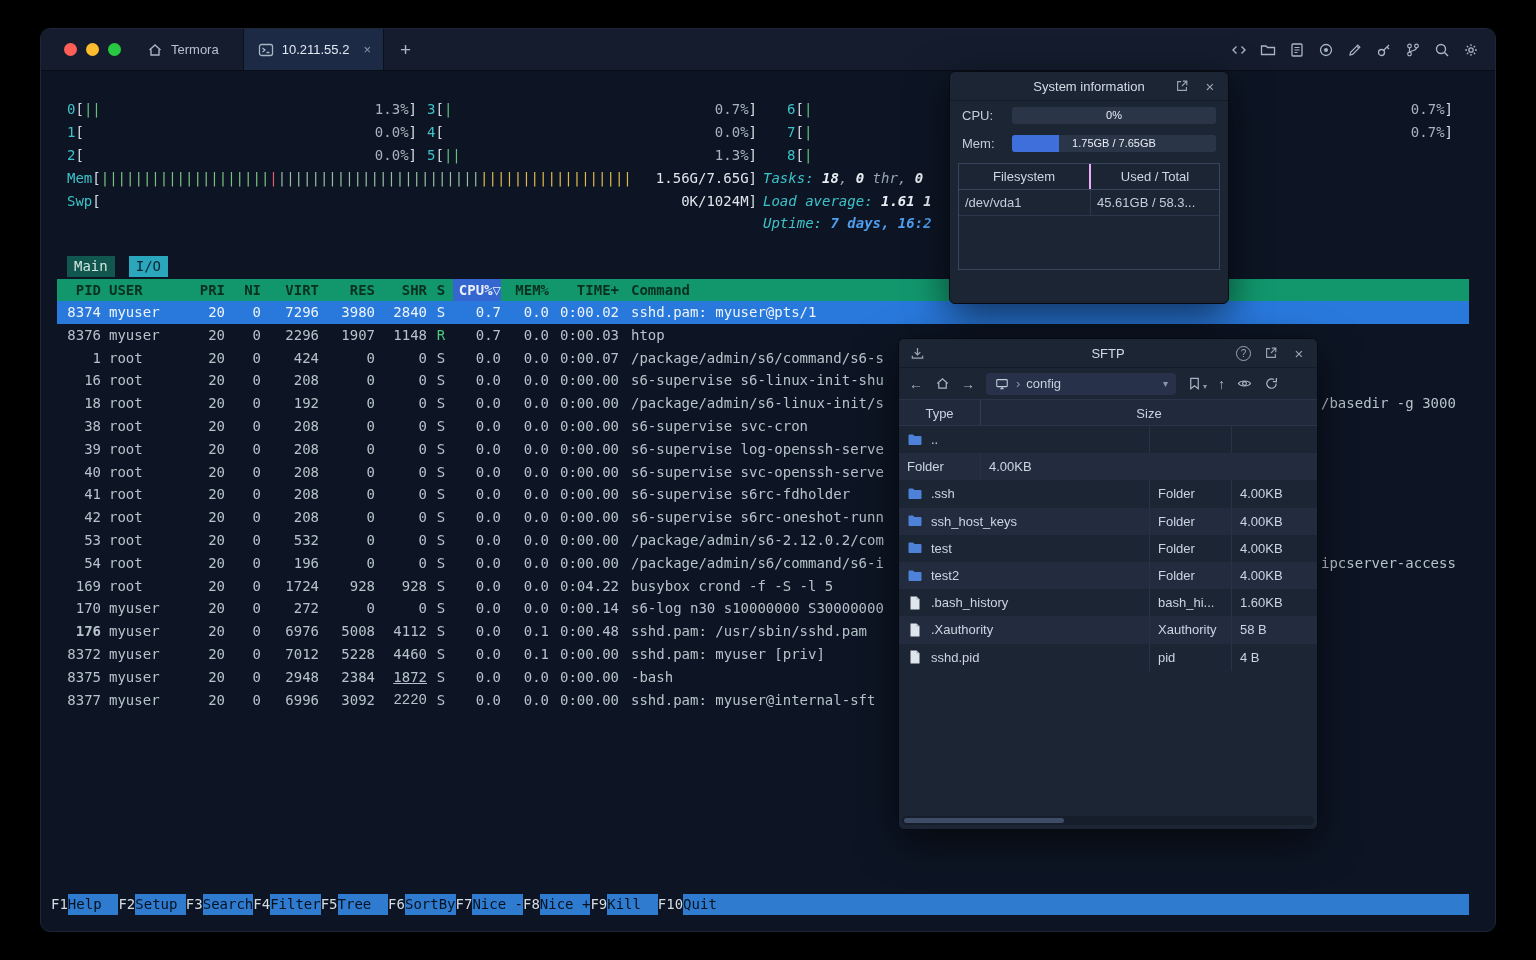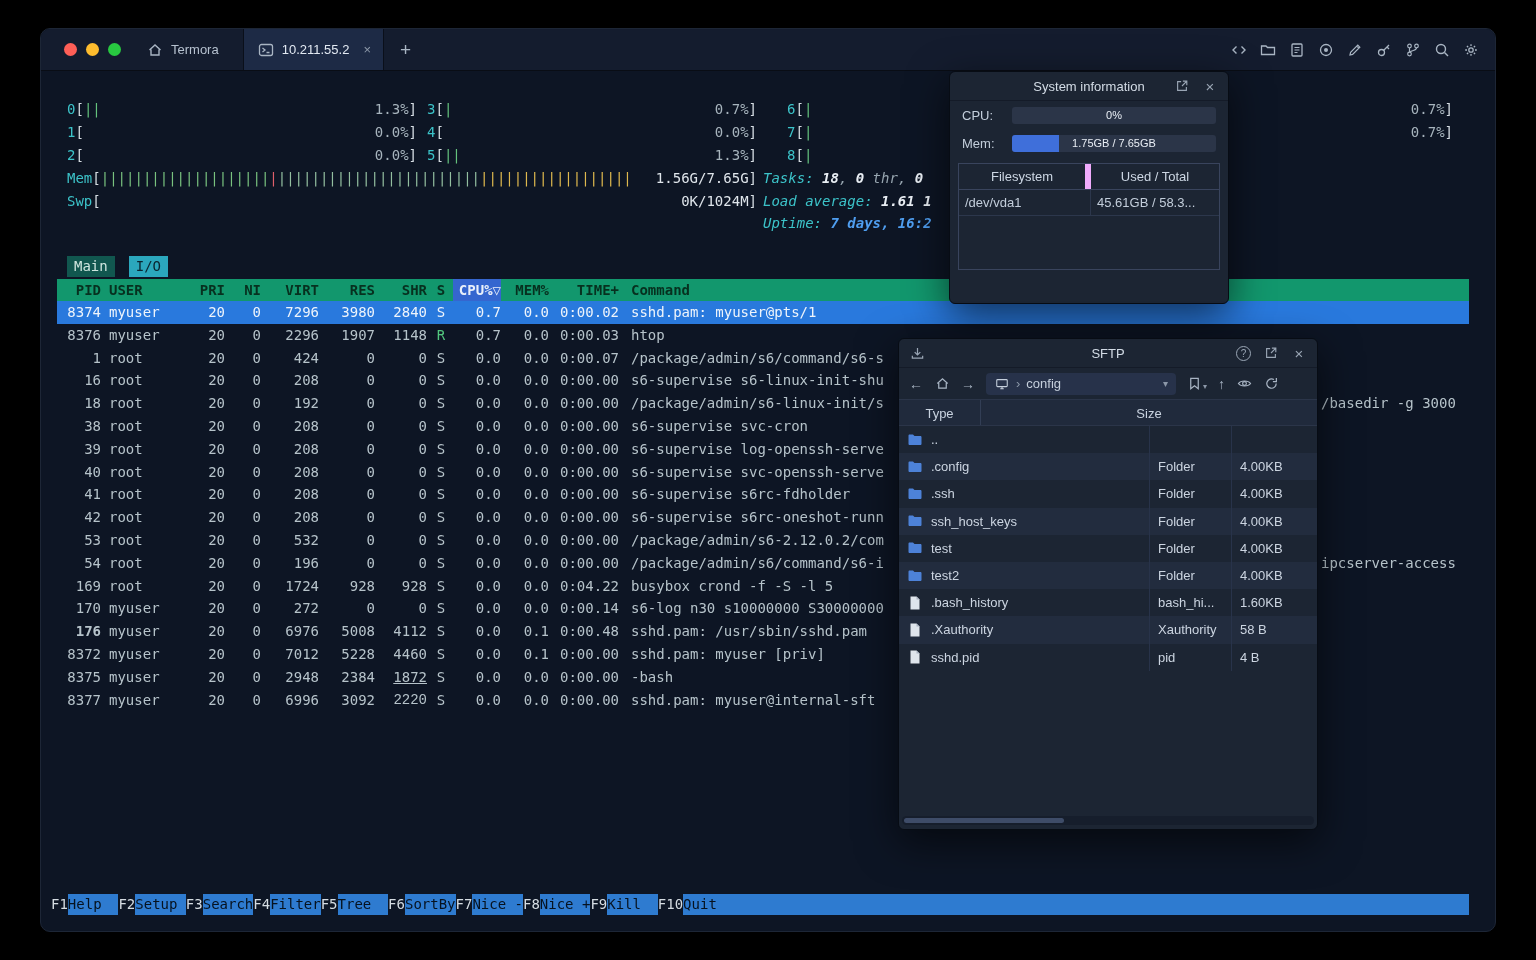--- a/index.html
+++ b/index.html
@@ -77,21 +77,21 @@
 
   
   .sysinfo{left:908px;top:42px;width:280px;height:233px;}
   .sirow{display:flex;align-items:center;height:28px;padding:0 12px;}
   .silabel{width:50px;color:#c3cedb;}
   .sibar{flex:1;height:17px;background:#2b3548;border-radius:3px;position:relative;overflow:hidden;}
   .sifill{position:absolute;left:0;top:0;bottom:0;background:#3f6fda;}
   .sibartext{position:relative;text-align:center;font-size:11px;line-height:17px;color:#e9eef5;}
   .sitable{margin:6px 8px 0;border:1px solid #39445d;height:107px;overflow:hidden;}
   .sith{display:flex;height:26px;line-height:26px;border-bottom:1px solid #39445d;color:#cdd7e4;}
-  .sith .c1{width:132px;text-align:center;border-right:6px solid #f0abfc;}
+  .sith .c1{width:132px;text-align:center;border-right:2px solid #f0abfc;}
   .sith .c2{flex:1;text-align:center;}
   .sitr{display:flex;height:26px;line-height:26px;border-bottom:1px solid #2c374c;color:#c3cedb;}
   .sitr .c1{width:132px;padding-left:6px;border-right:1px solid #2c374c;}
   .sitr .c2{flex:1;padding-left:6px;}
 
   
   .sftp{left:857px;top:309px;width:420px;height:492px;}
   .sftp-toolbar{display:flex;align-items:center;height:31px;padding:0 10px;gap:11px;color:#a9b5c4;}
   .navico{font-size:14px;line-height:14px;}
   .tico16{width:16px;height:16px;display:flex;align-items:center;justify-content:center;}
@@ -632,28 +632,20 @@
                 <svg viewBox="0 0 16 16" width="16" height="16">
                   <path d="M1.5 3.5 C1.5 3 2 2.5 2.5 2.5 H6 L7.5 4 H13.5 C14 4 14.5 4.5 14.5 5 V12 C14.5 12.5 14 13 13.5 13 H2.5 C2 13 1.5 12.5 1.5 12 Z" fill="#4d82d8"></path>
                 </svg>
               </span>
               <span class="fname">..</span>
             </div>
             <div class="fc2"></div>
             <div class="fc3"></div>
           </div>
           <div class="frow">
-            <div class="fc1">
-              <span class="fico">
-                <svg viewBox="0 0 16 16" width="16" height="16">
-                  <path d="M1.5 3.5 C1.5 3 2 2.5 2.5 2.5 H6 L7.5 4 H13.5 C14 4 14.5 4.5 14.5 5 V12 C14.5 12.5 14 13 13.5 13 H2.5 C2 13 1.5 12.5 1.5 12 Z" fill="#4d82d8"></path>
-                </svg>
-              </span>
-              <span class="fname">.config</span>
-            </div>
             <div class="fc2">Folder</div>
             <div class="fc3">4.00KB</div>
           </div>
           <div class="frow">
             <div class="fc1">
               <span class="fico">
                 <svg viewBox="0 0 16 16" width="16" height="16">
                   <path d="M1.5 3.5 C1.5 3 2 2.5 2.5 2.5 H6 L7.5 4 H13.5 C14 4 14.5 4.5 14.5 5 V12 C14.5 12.5 14 13 13.5 13 H2.5 C2 13 1.5 12.5 1.5 12 Z" fill="#4d82d8"></path>
                 </svg>
               </span>

